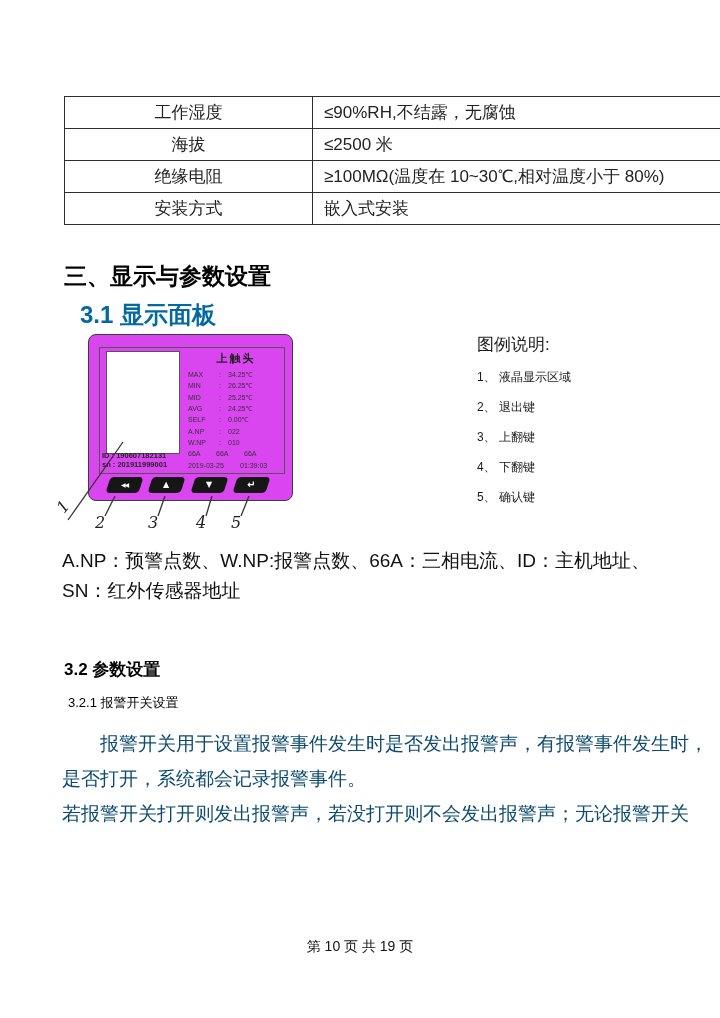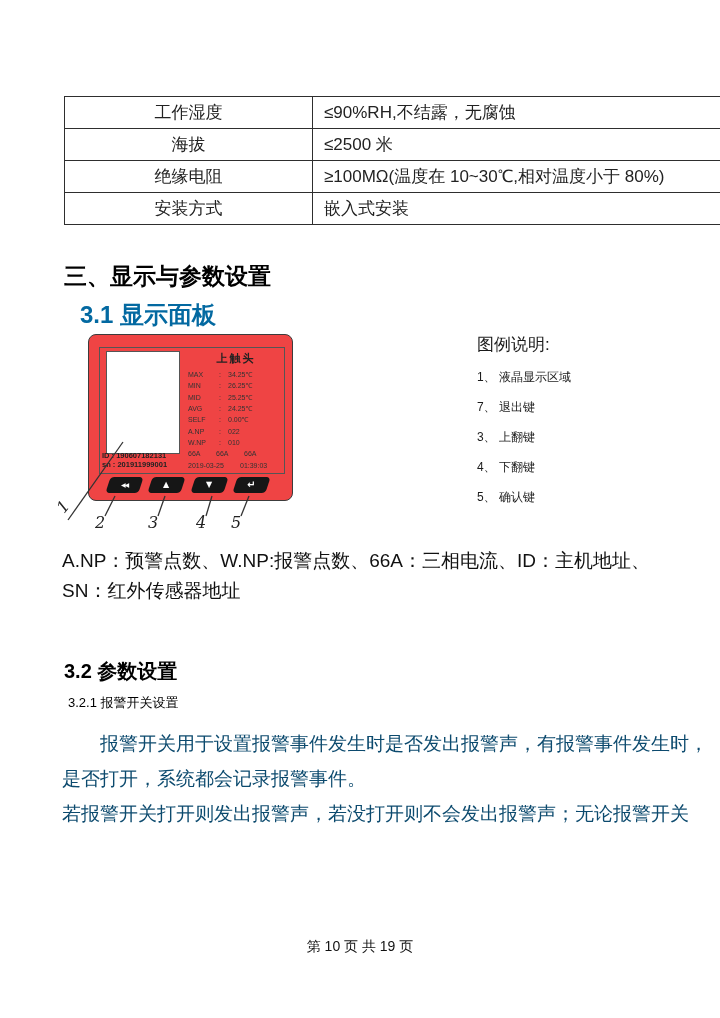--- a/index.html
+++ b/index.html
@@ -8,26 +8,26 @@
 
   
   .spec-table { position:absolute; left:64px; top:96px; width:682px; border-collapse:collapse; table-layout:fixed; }
   .spec-table td { border:1.5px solid #2e2e2e; height:32px; font-size:17px; color:#222; }
   .spec-table td.c1 { width:248px; text-align:center; }
   .spec-table td.c2 { padding-left:11px; }
 
   
   .h1 { position:absolute; left:64px; top:261px; font-size:23px; font-weight:bold; color:#000; }
   .h2 { position:absolute; left:80px; top:299px; font-size:24px; font-weight:bold; color:#0369a1; }
-  .h3 { position:absolute; left:64px; top:658px; font-size:20px; font-weight:bold; color:#000; }
+  .h3 { position:absolute; left:64px; top:658px; font-size:17px; font-weight:bold; color:#000; }
   .h4 { position:absolute; left:68px; top:694px; font-size:13px; font-weight:normal; color:#000; }
 
   
   .figure { position:absolute; left:55px; top:330px; width:255px; height:215px; }
-  .device { position:absolute; left:33px; top:4px; width:205px; height:167px; border:1.5px solid #3c3c3c; border-radius:8px; background:#ef4444; }
+  .device { position:absolute; left:33px; top:4px; width:205px; height:167px; border:1.5px solid #3c3c3c; border-radius:8px; background:#d946ef; }
   .screen { position:absolute; left:10px; top:12px; width:186px; height:127px; border:1px solid #555; }
   .lcd    { position:absolute; left:6px; top:3px; width:74px; height:103px; border:1px solid #555; background:#fff; }
   .screen-title { position:absolute; left:90px; top:3px; width:92px; text-align:center; font-size:11px; font-weight:bold; color:#222; letter-spacing:2px; }
   .data-block { position:absolute; left:88px; top:21px; width:94px; font-size:7px; color:#333; }
   .data-row { display:flex; height:11.3px; align-items:center; }
   .data-row .lb { width:24px; }
   .data-row .cl { width:16px; text-align:center; }
   .data-row .vl { flex:1; }
   .cur-row { display:flex; height:11.3px; align-items:center; }
   .cur-row span { width:28px; }
@@ -170,21 +170,21 @@
   <span class="callout-num" style="left:40px; top:183px;">2</span>
   <span class="callout-num" style="left:93px; top:183px;">3</span>
   <span class="callout-num" style="left:141px; top:183px;">4</span>
   <span class="callout-num" style="left:176px; top:183px;">5</span>
 </div>
 
 <div class="legend">
   <div class="legend-title">图例说明:</div>
   <div class="legend-list">
     <div class="legend-item">1、 液晶显示区域</div>
-    <div class="legend-item">7、 退出键</div>
+    <div class="legend-item">2、 退出键</div>
     <div class="legend-item">3、 上翻键</div>
     <div class="legend-item">4、 下翻键</div>
     <div class="legend-item">5、 确认键</div>
   </div>
 </div>
 
 <div class="abbr">
   <div>A.NP：预警点数、W.NP:报警点数、66A：三相电流、ID：主机地址、</div>
   <div>SN：红外传感器地址</div>
 </div>

